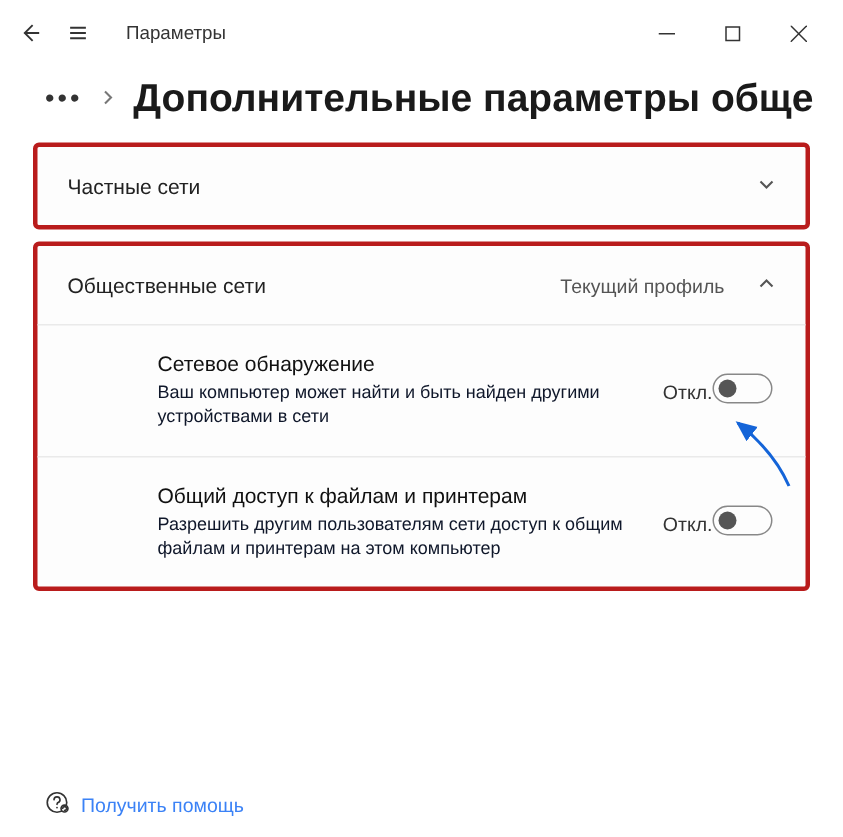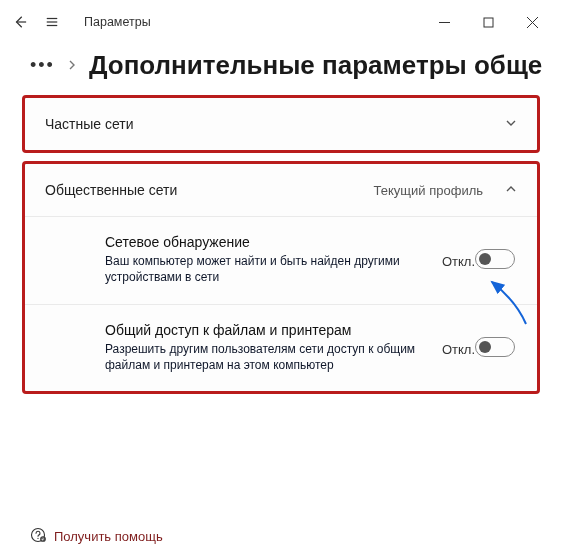--- a/index.html
+++ b/index.html
@@ -153,21 +153,21 @@
   position: absolute;
   left: 30px;
   bottom: 12px;
   display: flex;
   align-items: center;
   gap: 8px;
   cursor: pointer;
 }
 .footer-text {
   font-size: 13px;
-  color: #7f1d1d;
+  color: #3b82f6;
 }
 
 .arrow-annotation {
   position: absolute;
   top: 276px;
   left: 486px;
   pointer-events: none;
 }
 </style>
 </head>

